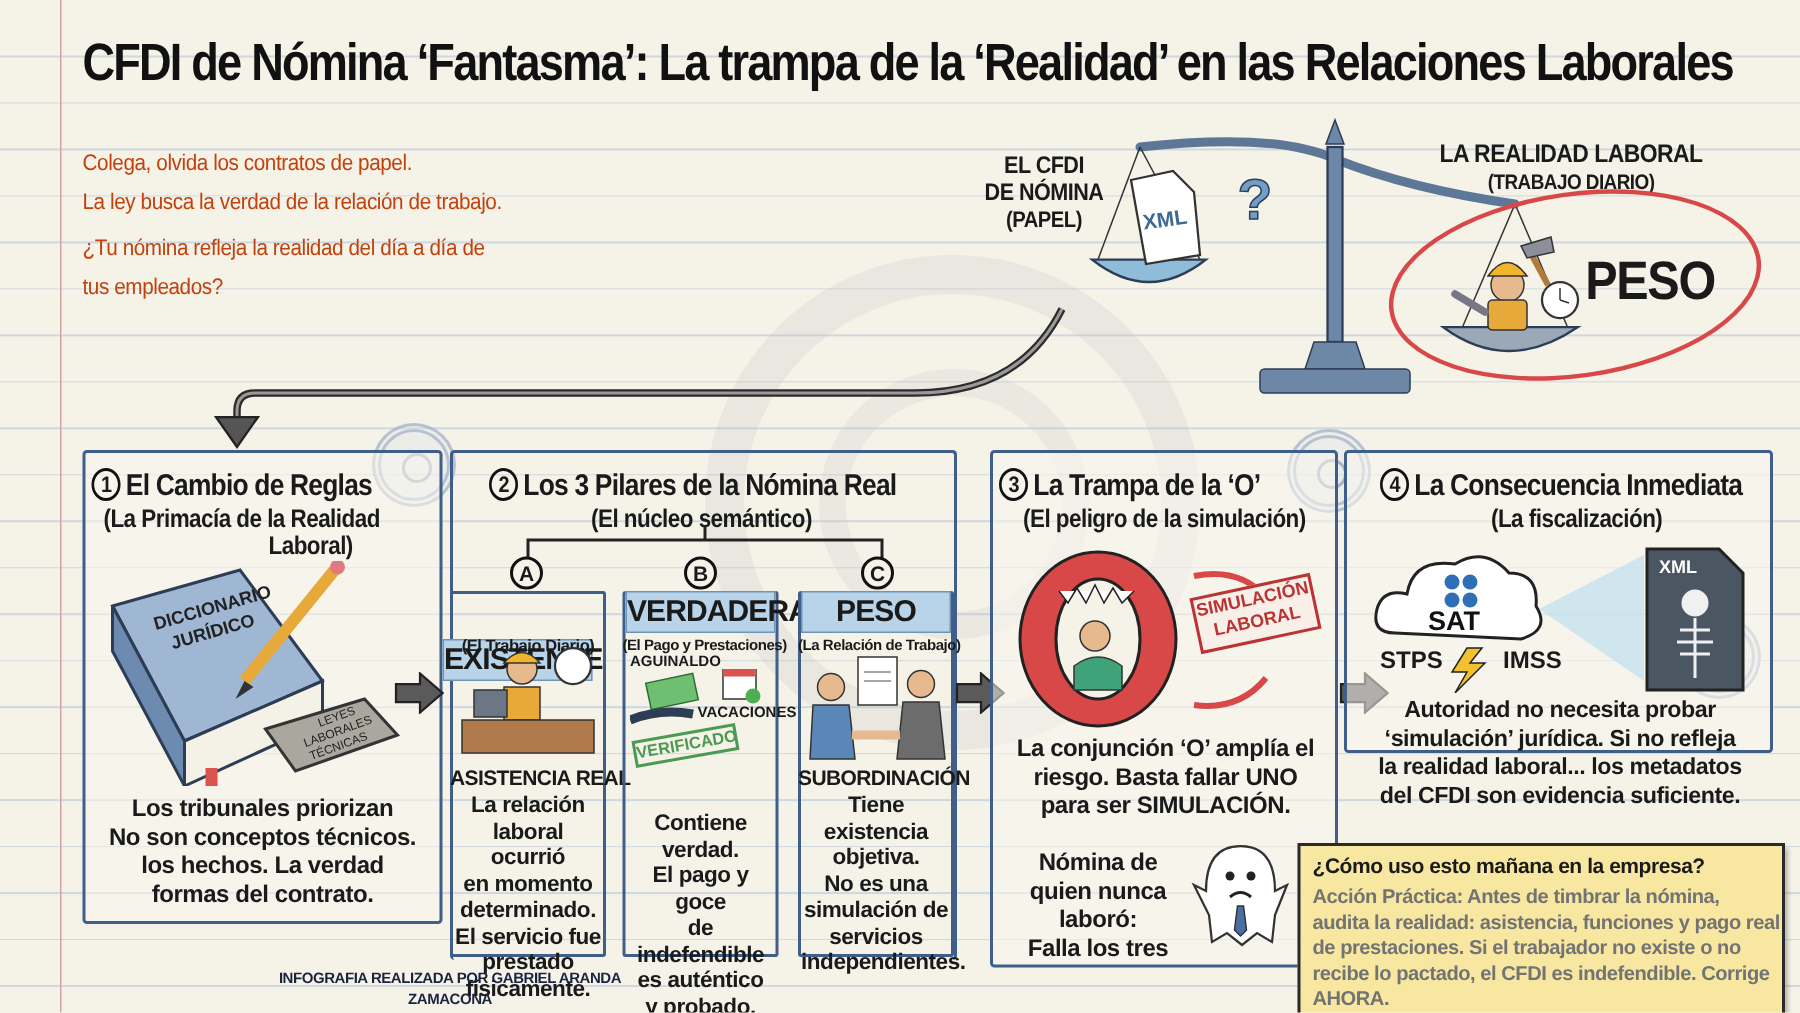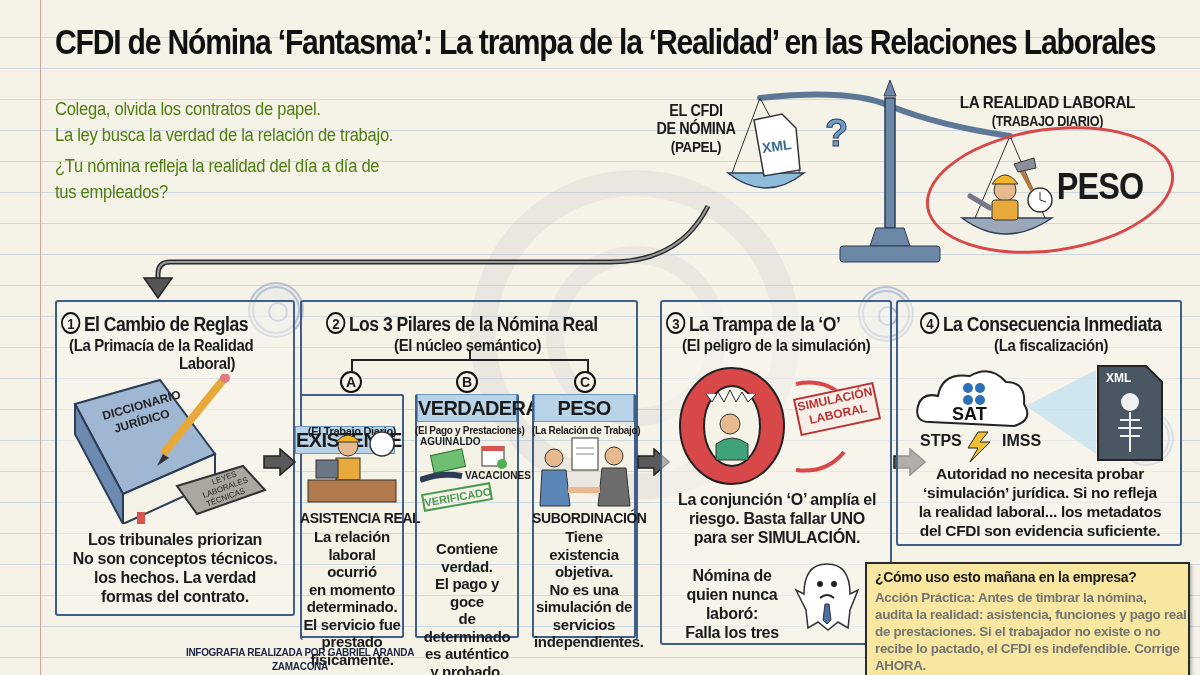--- a/index.html
+++ b/index.html
@@ -13,21 +13,21 @@
     color: #1a1a1a;
   }
   .margin-line { position: absolute; left: 40px; top: 0; width: 1px; height: 675px; background: #d9a0a0; }
   .abs { position: absolute; }
   .title {
     left: 55px; top: 22px; width: 1140px;
     font-size: 35px; font-weight: 700; letter-spacing: -1.4px;
     transform: scaleX(0.86); transform-origin: left top;
     white-space: nowrap; color: #111;
   }
-  .intro { left: 55px; top: 96px; font-size: 18px; line-height: 26px; color: #4d7c0f; letter-spacing: -0.3px; }
+  .intro { left: 55px; top: 96px; font-size: 15px; line-height: 26px; color: #c2410c; letter-spacing: -0.3px; }
   .intro p { white-space: nowrap; transform: scaleX(0.92); transform-origin: left; }
   .intro p.q { margin-top: 5px; }
 
   
   .watermark {
     left: 470px; top: 170px; width: 330px; height: 330px; border-radius: 50%;
     border: 26px solid rgba(190,190,190,0.22);
   }
   .watermark .inner { position:absolute; left:50px; top:50px; width:180px; height:180px; border-radius:50%; border: 18px solid rgba(190,190,190,0.18); }
   .seal { width: 56px; height: 56px; border-radius: 50%; border: 6px double rgba(140,160,190,0.55); background: rgba(220,226,236,0.35); }
@@ -43,21 +43,21 @@
   .red-oval { left: 925px; top: 128px; width: 250px; height: 124px; border: 3px solid #d94848; border-radius: 50%; transform: rotate(-8deg); }
 
   
   .flow-arrow { left: 140px; top: 200px; width: 620px; height: 100px; }
 
   
   .panel { position:absolute; border: 2px solid #3f5f8a; border-radius: 3px; background: rgba(248,246,238,0.55); }
   .p1 { left: 55px; top: 300px; width: 240px; height: 316px; }
   .p2 { left: 300px; top: 300px; width: 338px; height: 340px; }
   .p3 { left: 660px; top: 300px; width: 232px; height: 345px; }
-  .p4 { left: 896px; top: 300px; width: 286px; height: 246px; }
+  .p4 { left: 896px; top: 300px; width: 286px; height: 202px; }
   .panel-title { position:absolute; font-weight:700; font-size: 20px; white-space: nowrap; letter-spacing:-0.6px; transform: scaleX(0.88); transform-origin: left top; }
   .panel-sub { position:absolute; font-weight:700; font-size: 17px; white-space: nowrap; letter-spacing:-0.4px; transform: scaleX(0.88); transform-origin: left top; }
   .num { display:inline-block; width: 22px; height: 22px; border: 2px solid #111; border-radius: 50%; font-size: 15px; line-height: 19px; text-align:center; margin-right: 4px; vertical-align: 2px; }
   .body-text { position:absolute; font-weight:700; font-size: 16px; line-height: 19px; text-align:center; letter-spacing:-0.3px; }
 
   
   .pillar-box { position:absolute; top: 394px; width: 104px; height: 244px; border: 2px solid #3f5f8a; border-radius: 2px; }
   .pillar-tag { position:absolute; top: 394px; height: 28px; background: #b9d4e8; border:1.5px solid #6e94b8; font-weight:700; font-size:20px; line-height:26px; text-align:center; letter-spacing:-0.6px; }
   .pillar-sub { position:absolute; top: 412px; font-size: 11px; font-weight: 700; text-align: center; white-space: nowrap; letter-spacing:-0.3px; }
   .pillar-letter { position:absolute; top: 371px; width: 22px; height: 22px; border: 2px solid #111; border-radius:50%; font-weight:700; font-size:14px; line-height:19px; text-align:center; background:#f5f2e8; }
@@ -224,21 +224,21 @@
   <path d="M0 34 Q20 26 42 30" stroke="#2d3d55" stroke-width="6" fill="none"></path>
   <rect x="62" y="0" width="22" height="20" fill="#fff" stroke="#333"></rect>
   <rect x="62" y="0" width="22" height="5" fill="#d9534f"></rect>
   <circle cx="82" cy="18" r="5" fill="#4caf50"></circle>
 </svg>
 <div class="abs" style="left:422px;top:488px;width:70px;height:18px;border:2px solid #4a9a52;color:#4a9a52;font-size:11px;font-weight:700;text-align:center;line-height:14px;transform:rotate(-10deg);">VERIFICADO</div>
 <div class="body-text" style="left:417px;top:540px;width:100px;font-size:15px;line-height:17.5px;">
   <div>Contiene</div>
     <div>verdad.</div>
     <div>El pago y goce</div>
-    <div>de determinado</div>
+    <div>de indefendible</div>
     <div>es auténtico</div>
     <div>y probado.</div>
 </div>
 
 <div class="pillar-letter" style="left:574px;">C</div>
 <div class="pillar-box" style="left:532px;"></div>
 <div class="pillar-tag" style="left:534px;width:100px;">PESO</div>
 <div class="pillar-sub" style="left:532px;width:104px;top:425px;font-size:10px;">(La Relación de Trabajo)</div>
 <svg class="abs" style="left:536px;top:434px;width:96px;height:74px;" viewBox="0 0 96 74">
   <rect x="36" y="4" width="26" height="32" fill="#fff" stroke="#333"></rect>

